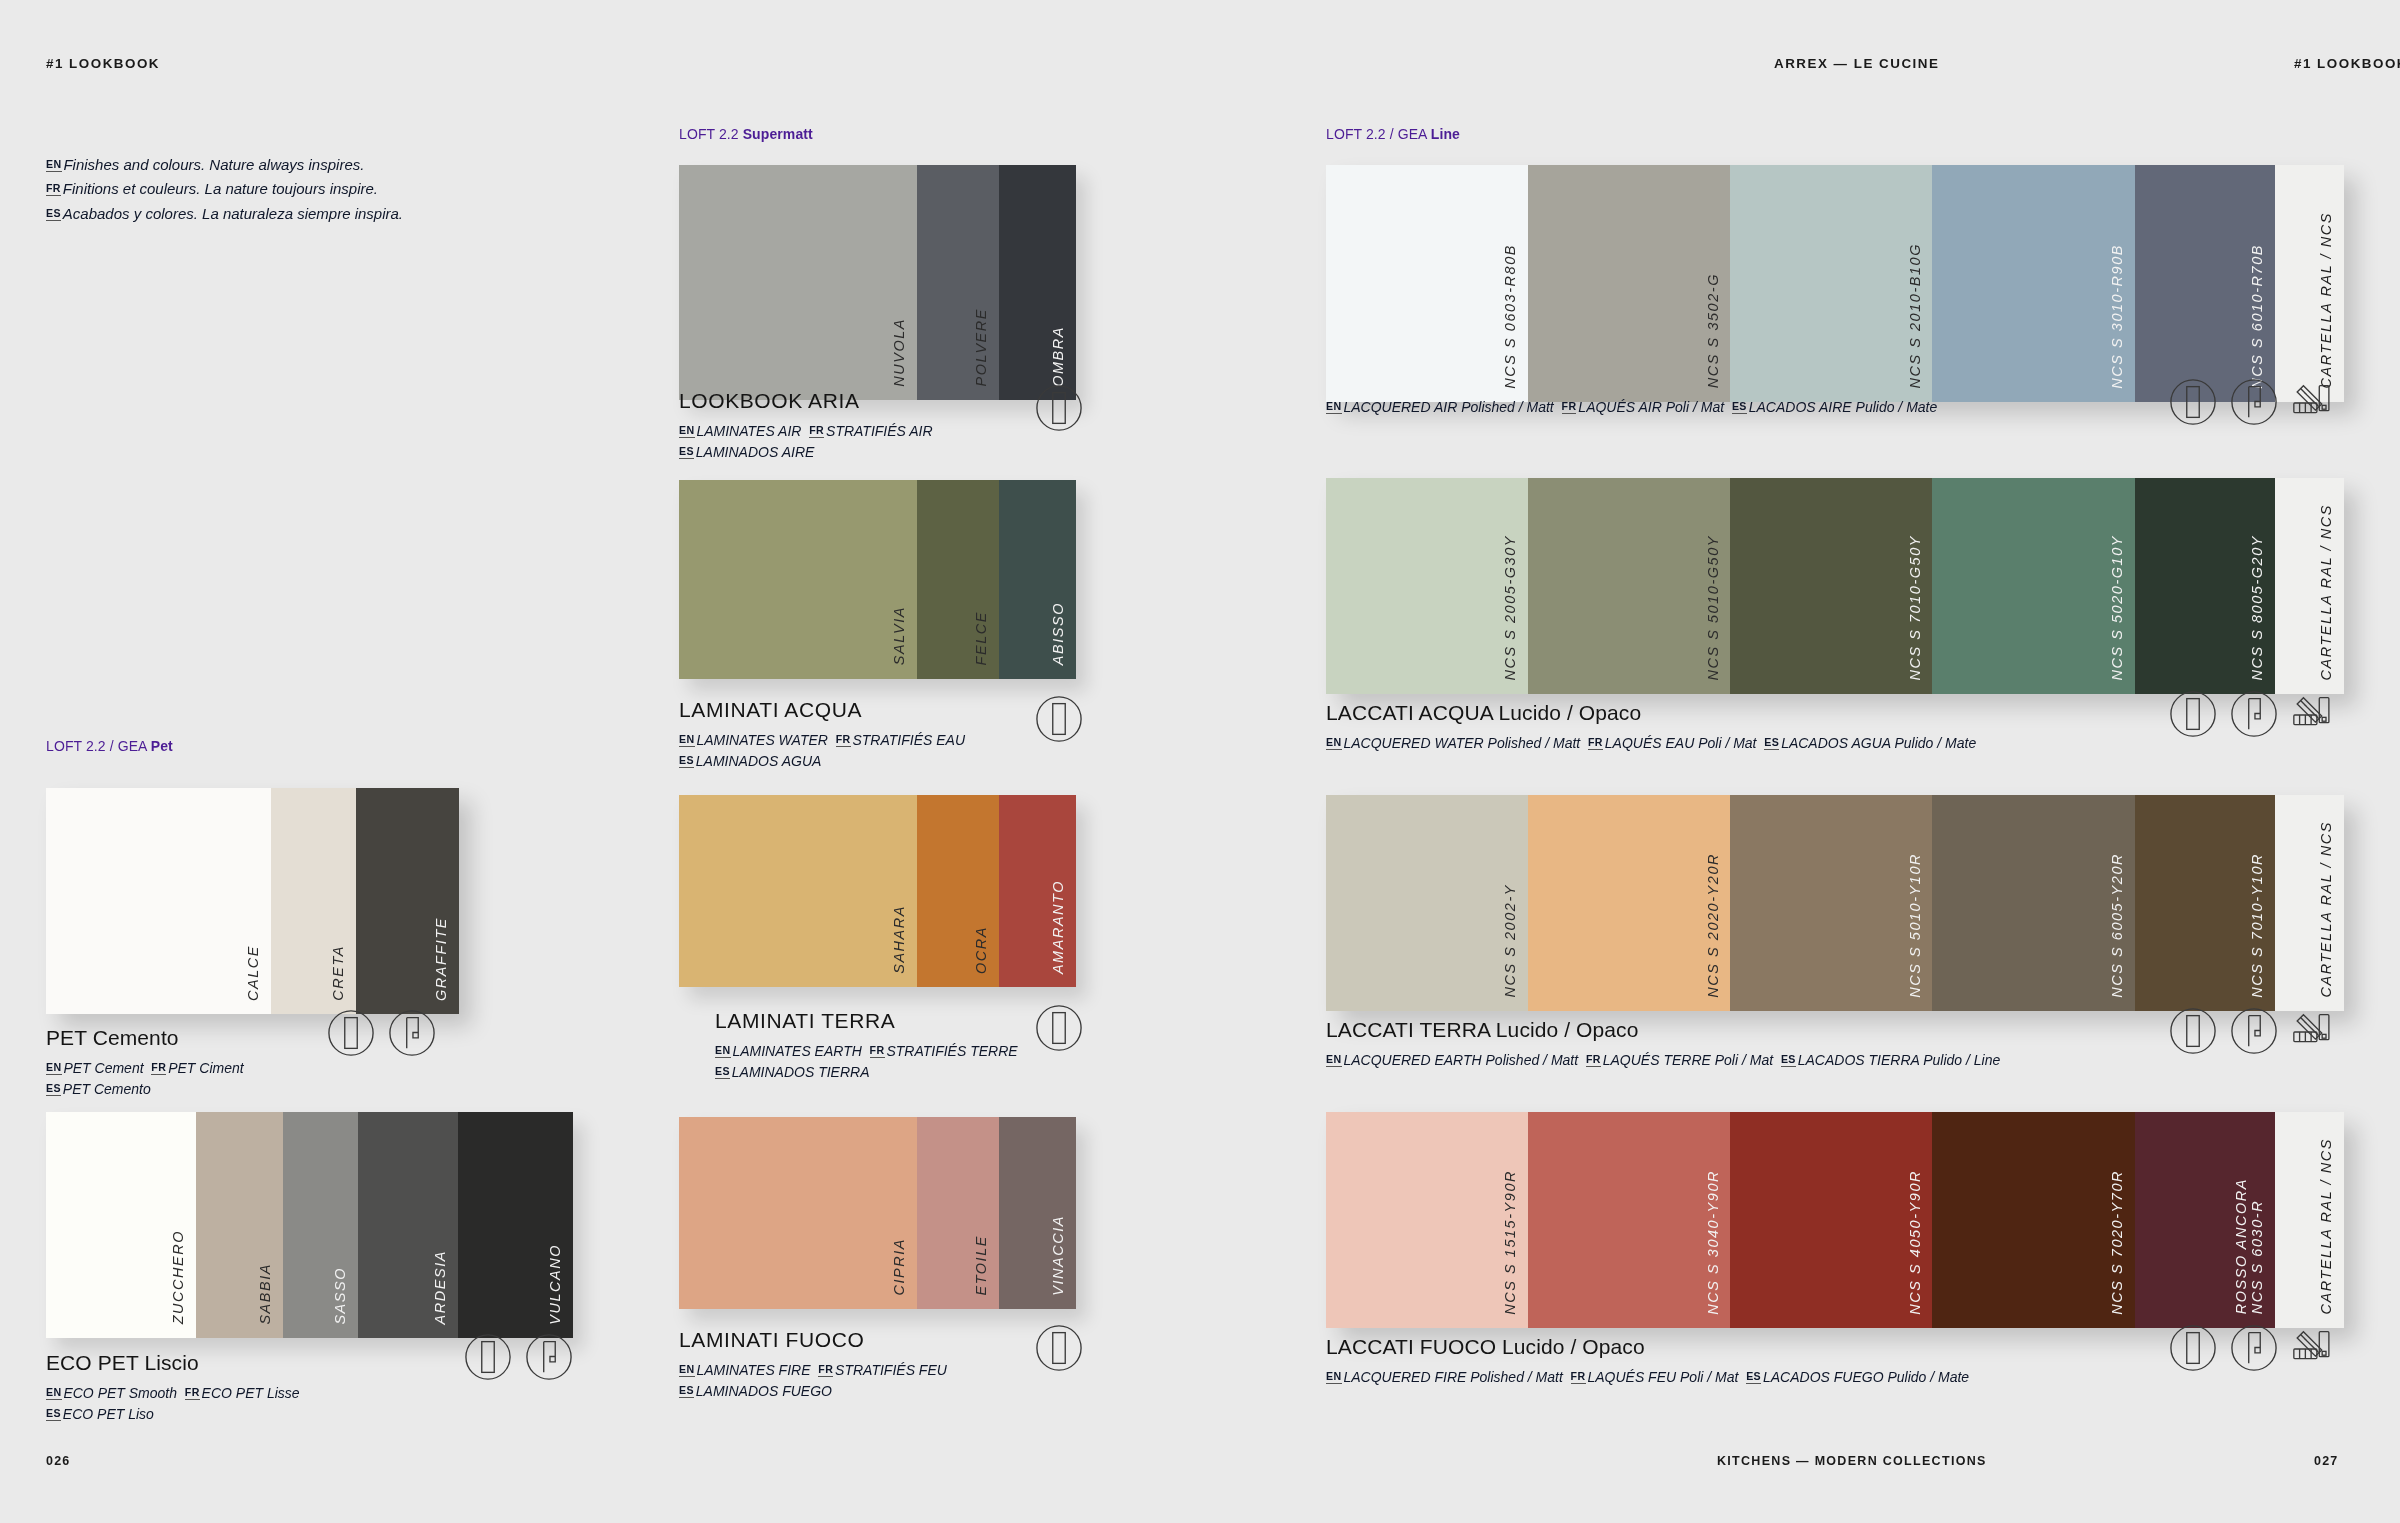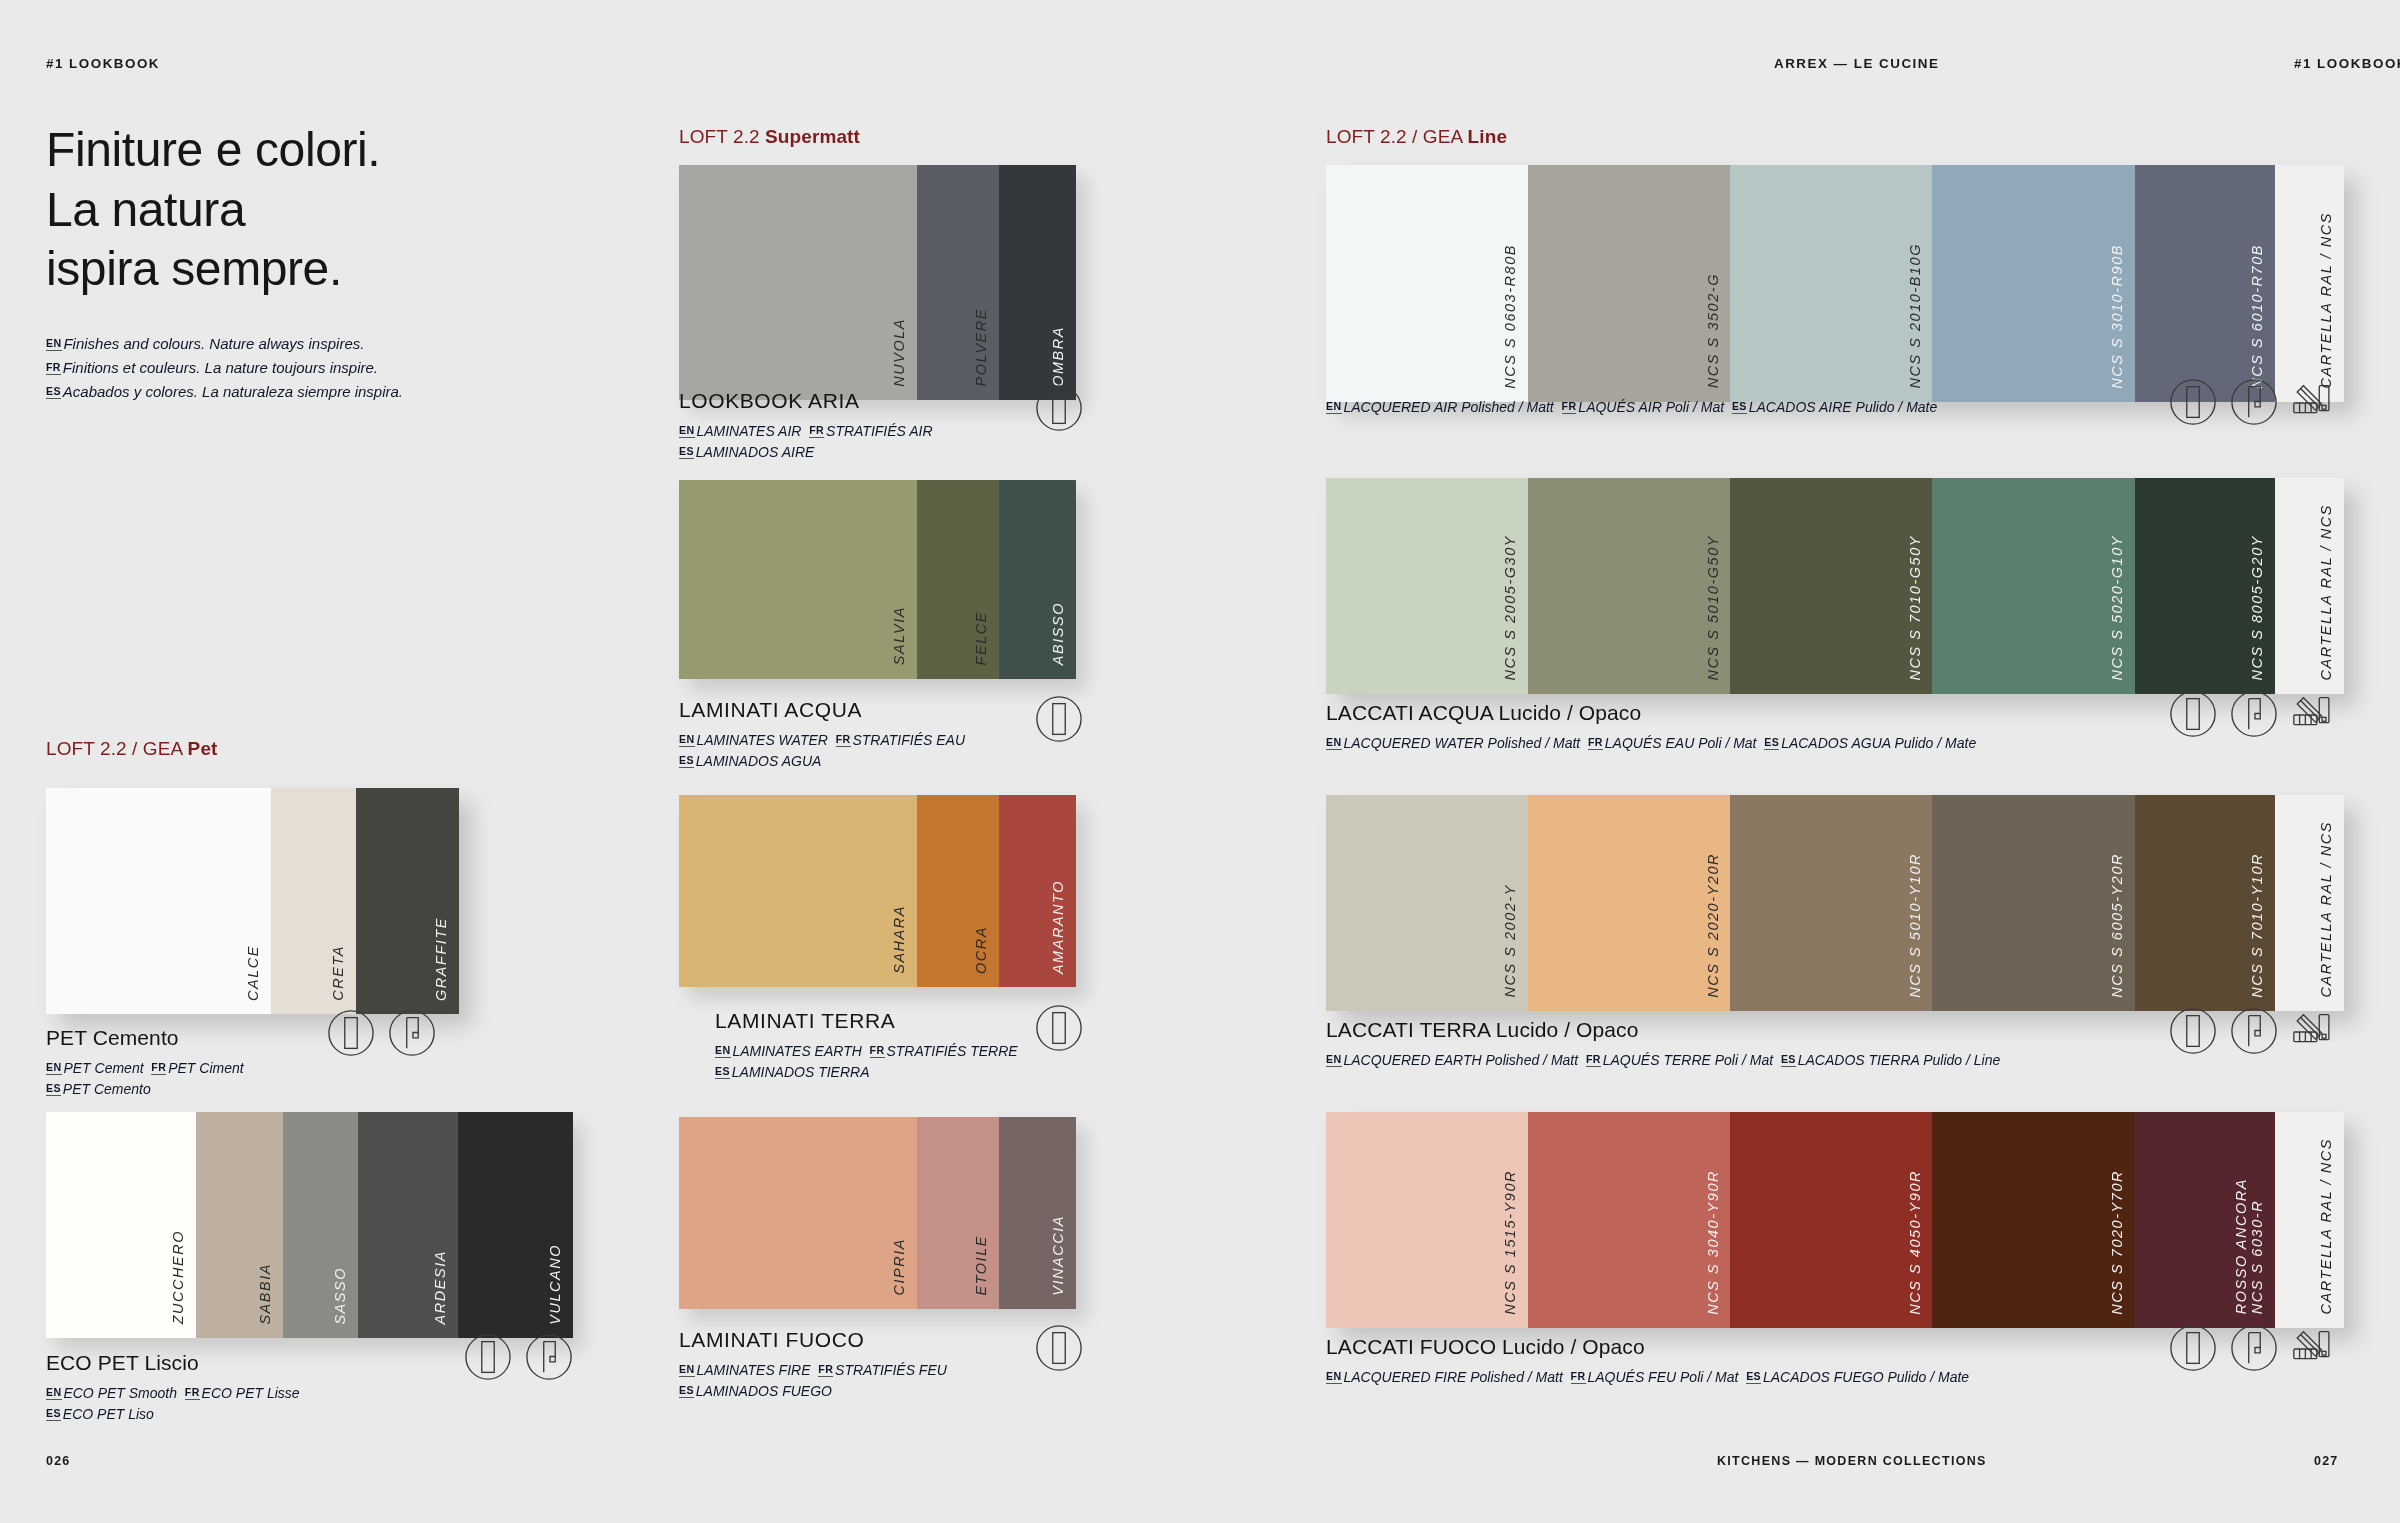--- a/index.html
+++ b/index.html
@@ -43,22 +43,22 @@
     color: #0f172a; white-space: nowrap;
   }
   .lang-tag {
     font-style: normal; font-weight: 700; font-size: 10.6px;
     letter-spacing: 0.4px; vertical-align: 1.9px;
     border-bottom: 1.4px solid #555; padding-bottom: 1px; margin-right: 1.9px;
   }
 
   
   .sec-title {
-    position: absolute; font-size: 19px; font-weight: 400;
-    letter-spacing: 0.1px; color: #7f1d1d; white-space: nowrap;
+    position: absolute; font-size: 14px; font-weight: 400;
+    letter-spacing: 0.1px; color: #4c1d95; white-space: nowrap;
   }
   .sec-title b { font-weight: 700; }
 
   
   .bar {
     position: absolute; display: flex; overflow: visible;
     box-shadow: 13.4px 13.4px 21px rgba(0,0,0,.17);
   }
   .swatch { position: relative; height: 100%; }
   
@@ -96,25 +96,20 @@
 </head>
 <body>
 
 <div class="page">
 
   <div class="runhead left">#1 LOOKBOOK</div>
   <div class="runhead mid">ARREX — LE CUCINE</div>
   <div class="runhead right">#1 LOOKBOOK</div>
 
   <div class="hero">
-    <h1>
-      <span>Finiture e colori.</span><br>
-      <span>La natura</span><br>
-      <span>ispira sempre.</span>
-    </h1>
     <div class="subs">
       <div class="lang-line">
         <span class="lang-tag">EN</span><span>Finishes and colours. Nature always inspires.</span>
       </div>
       <div class="lang-line">
         <span class="lang-tag">FR</span><span>Finitions et couleurs. La nature toujours inspire.</span>
       </div>
       <div class="lang-line">
         <span class="lang-tag">ES</span><span>Acabados y colores. La naturaleza siempre inspira.</span>
       </div>

